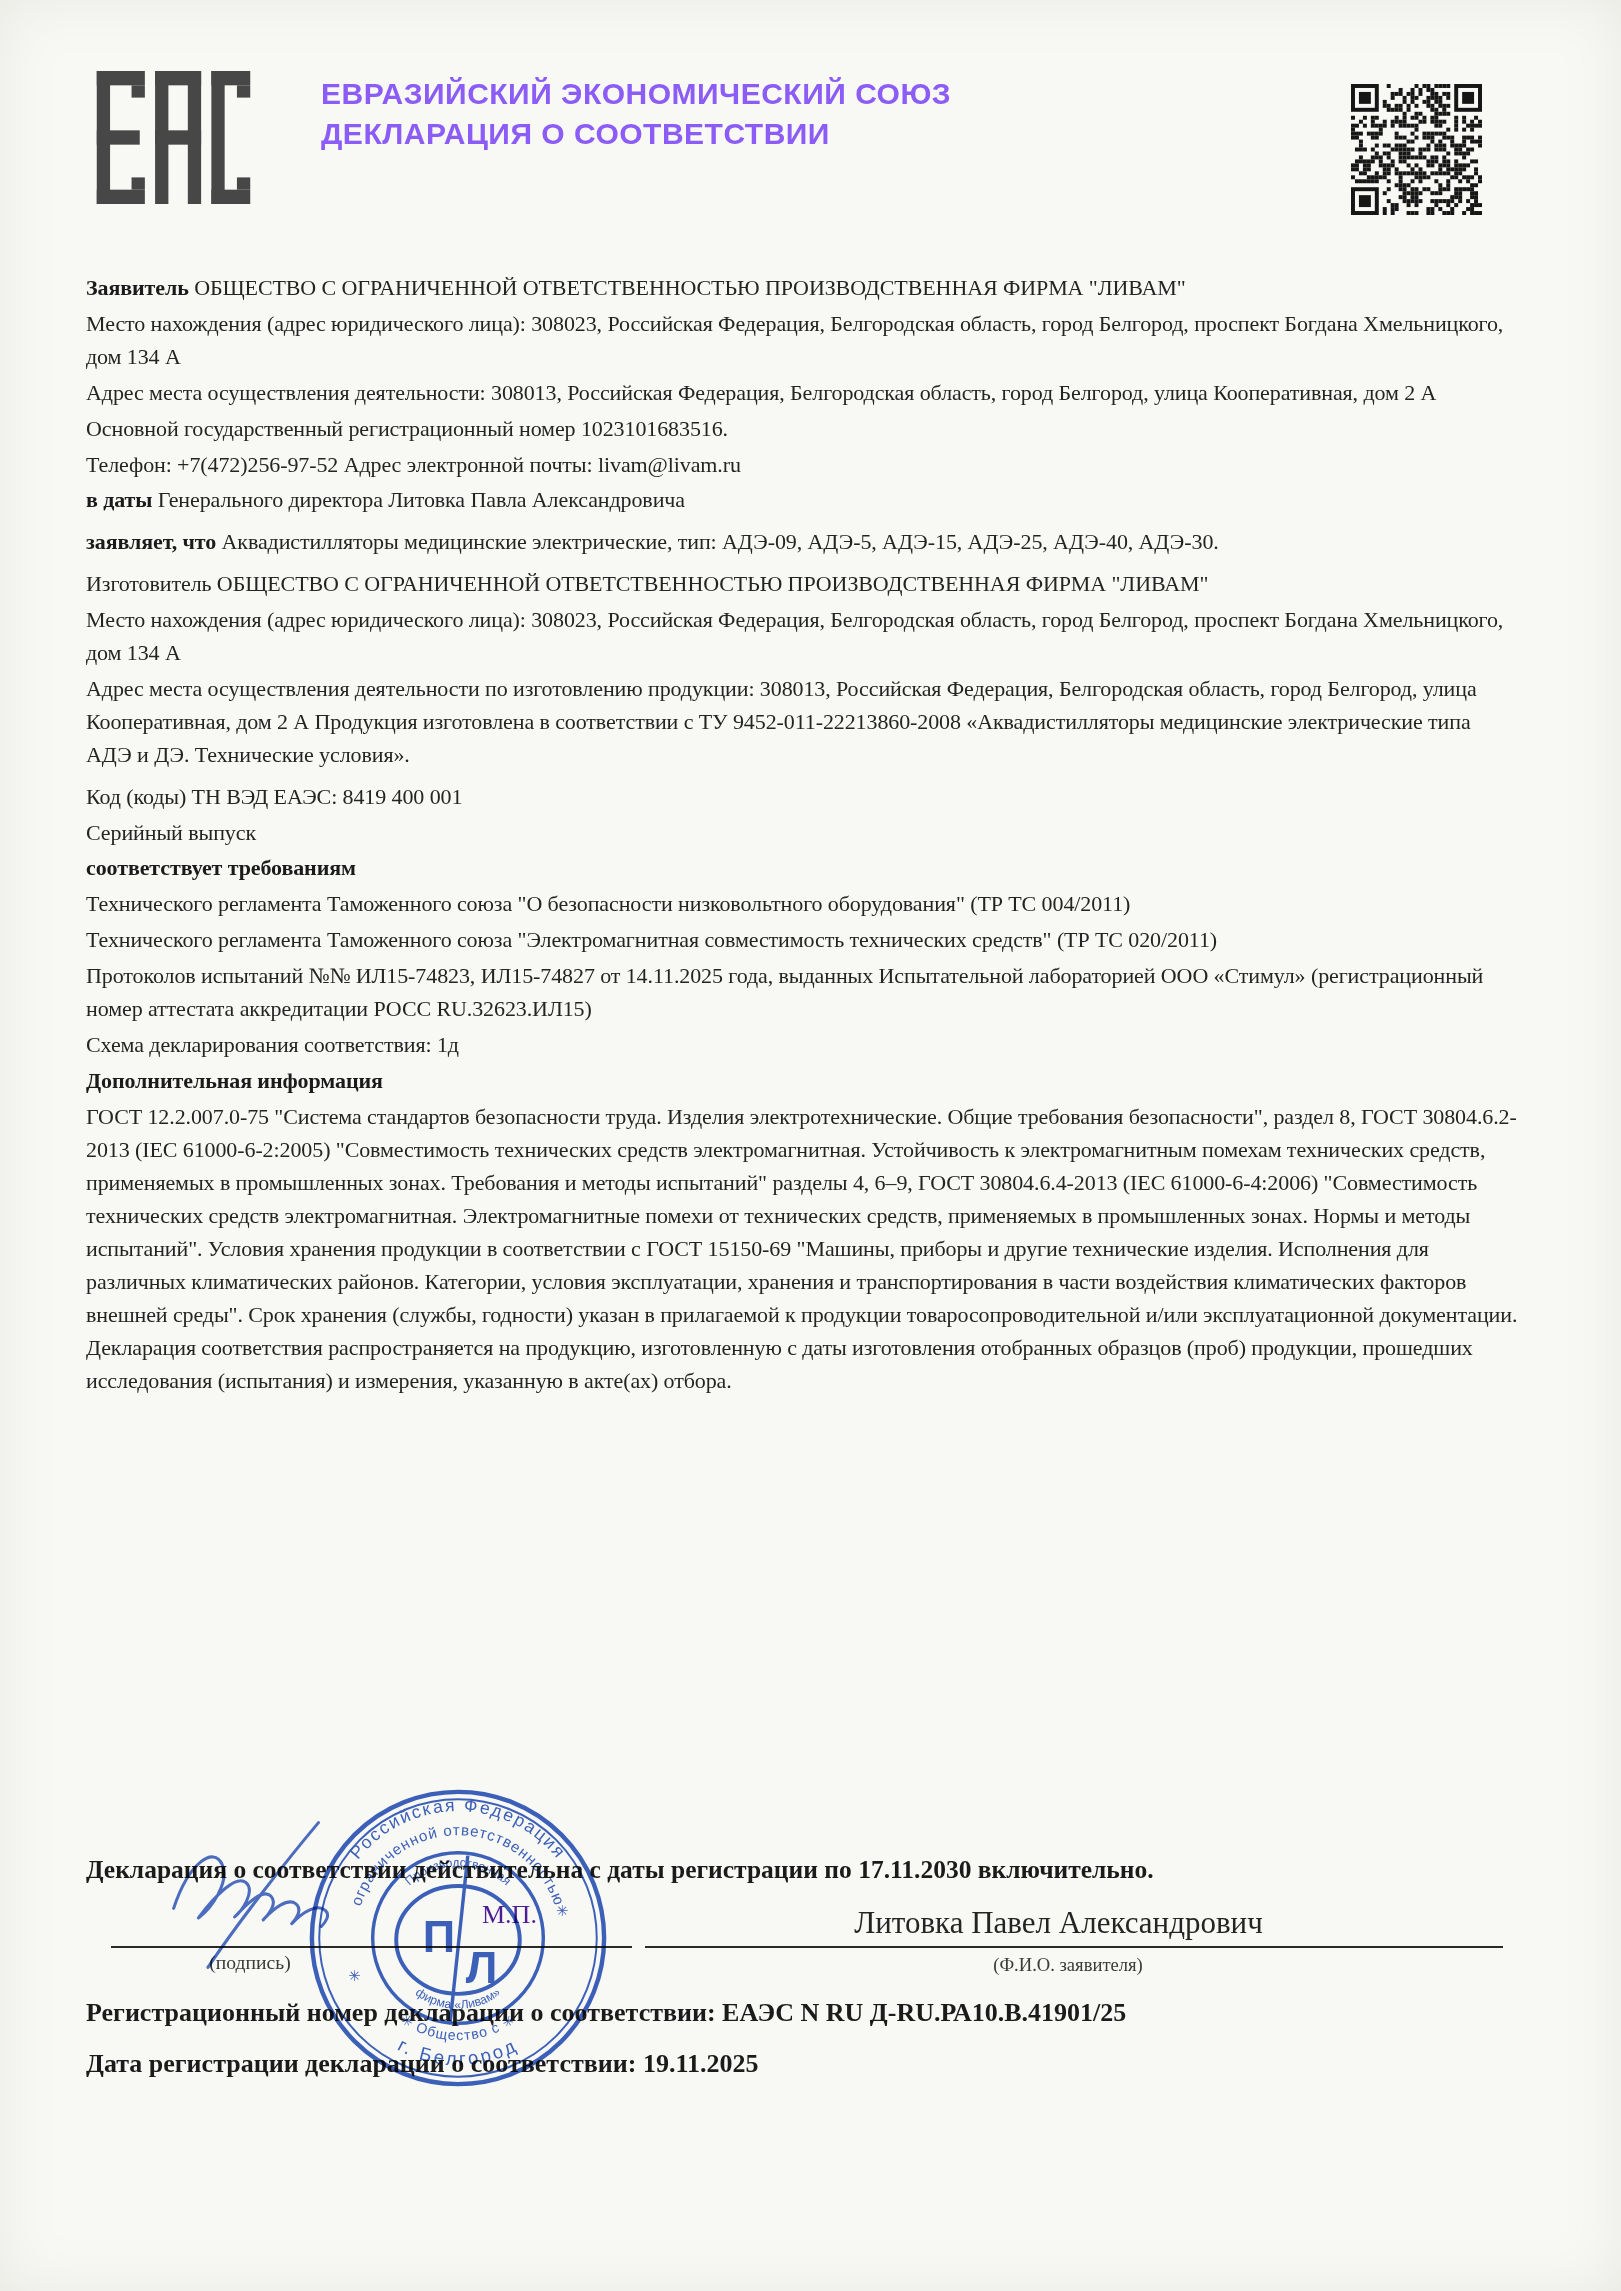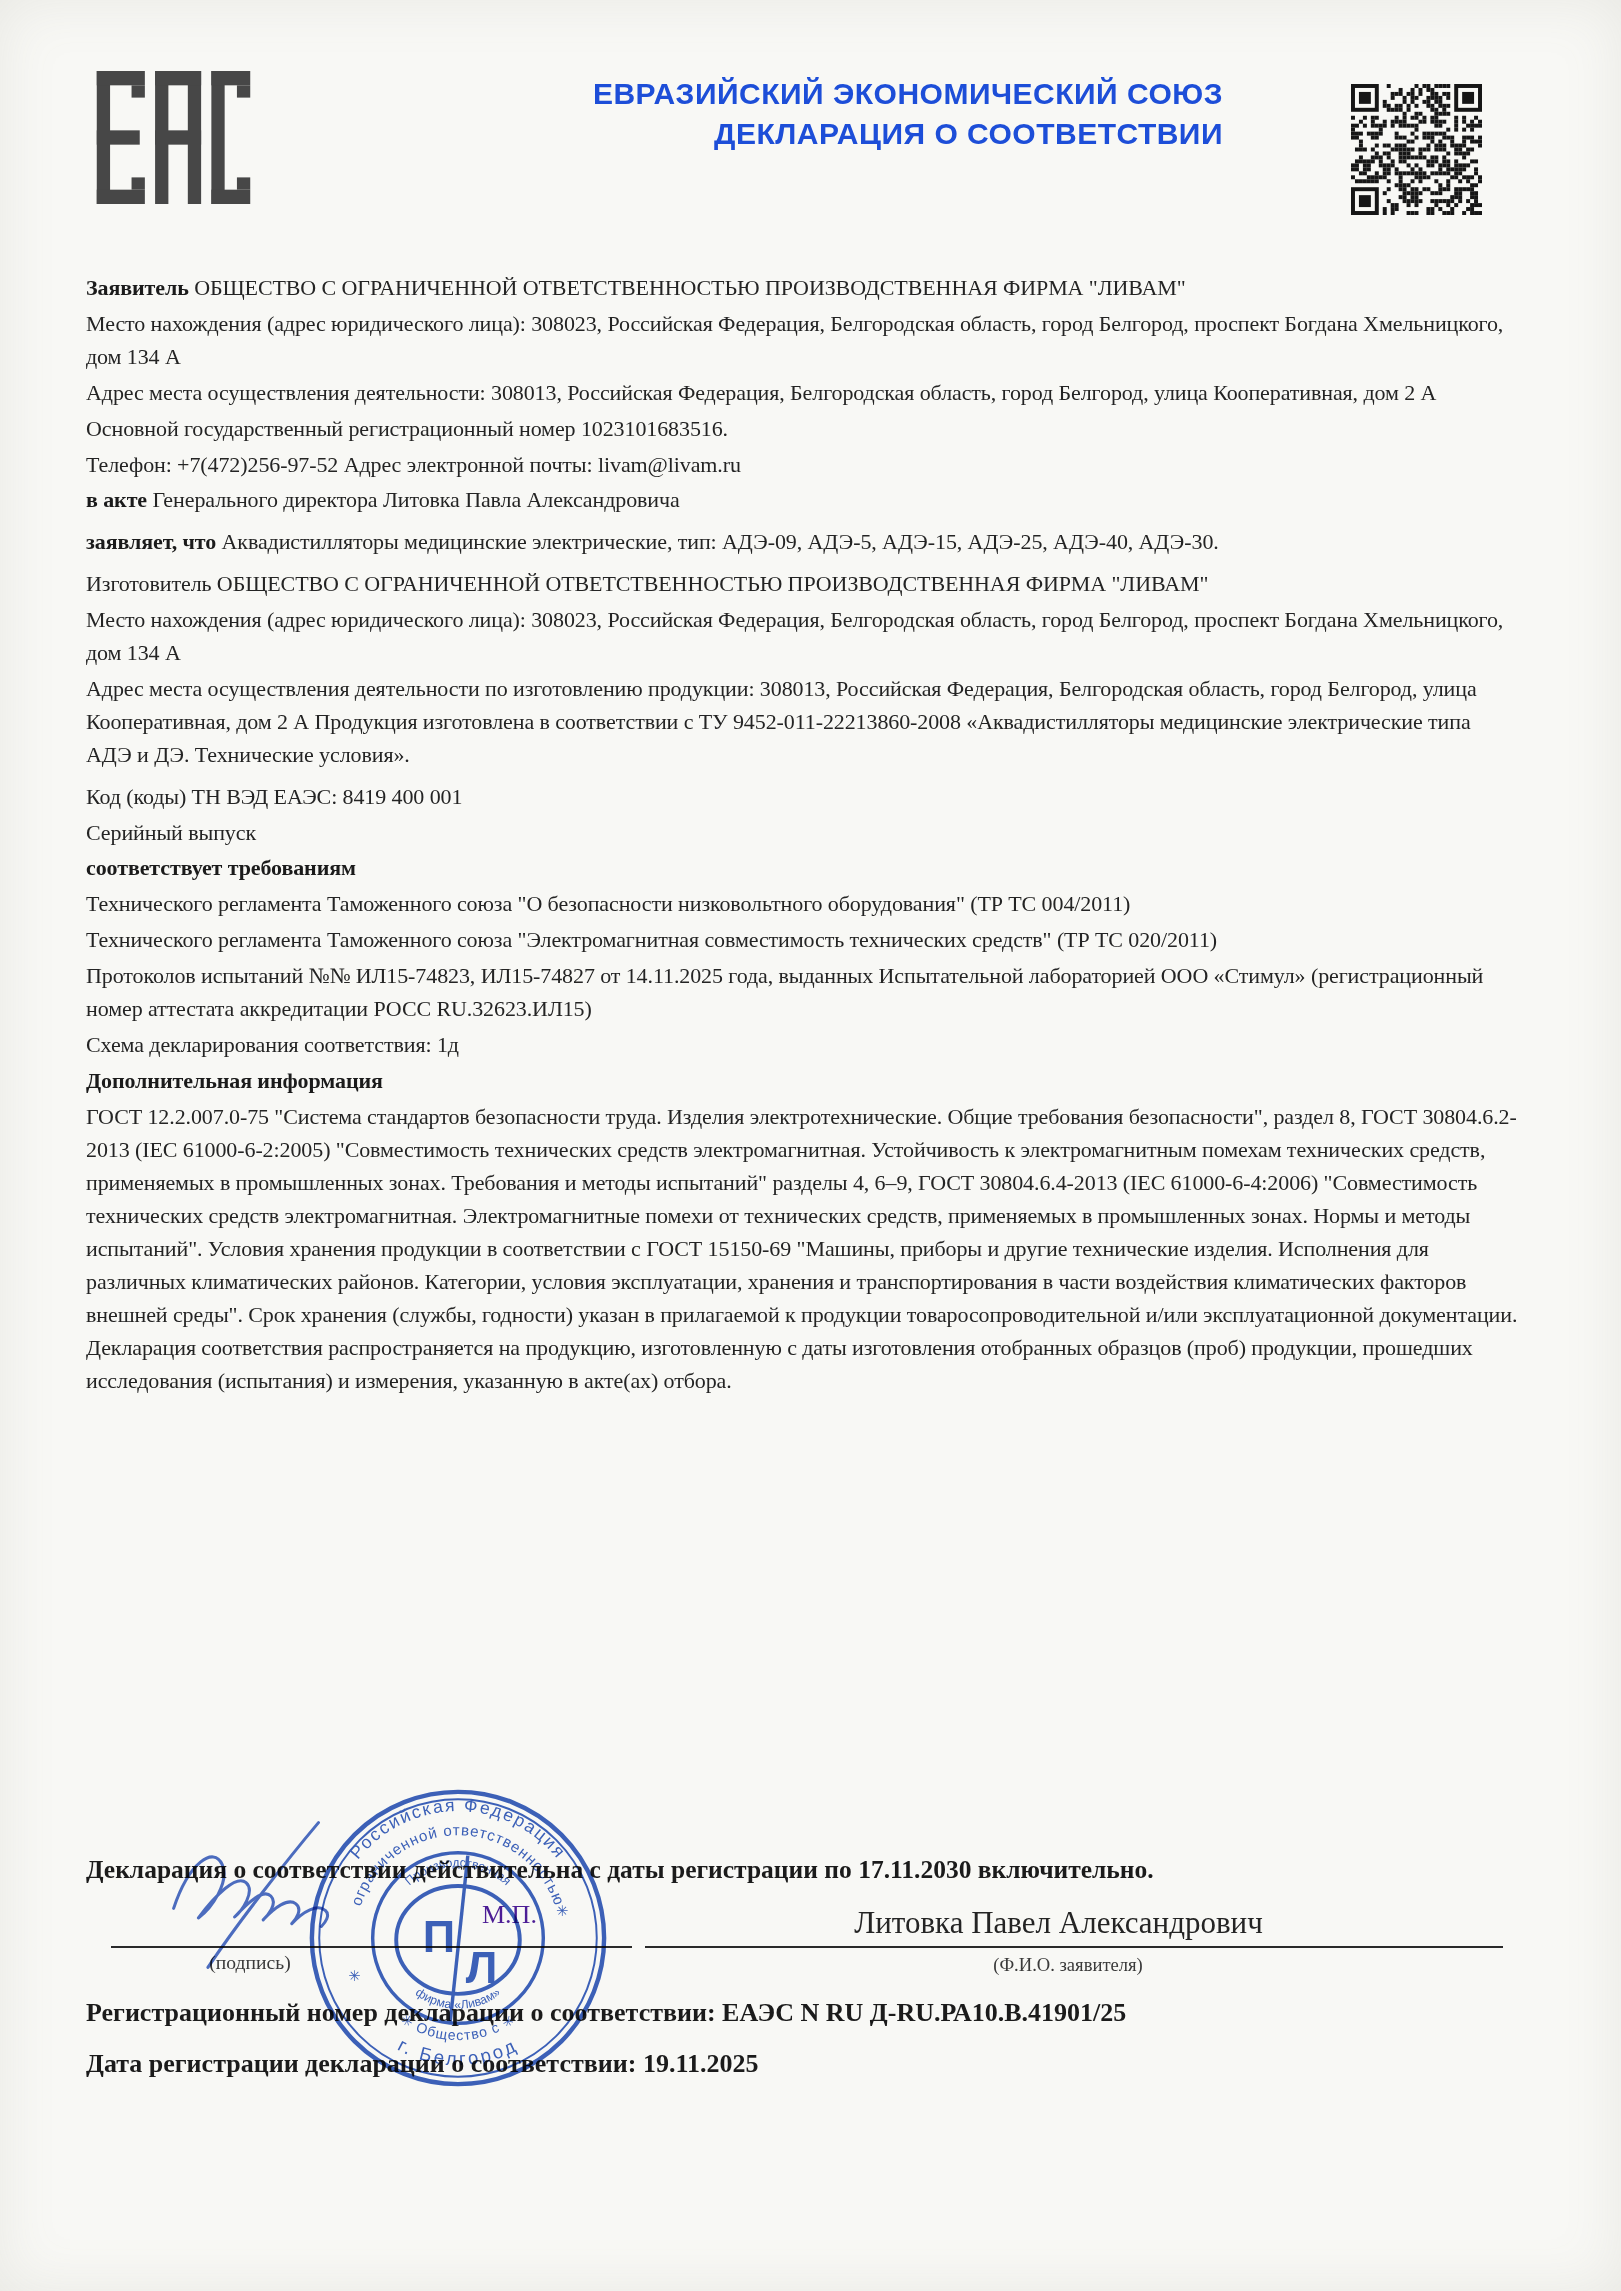--- a/index.html
+++ b/index.html
@@ -5,23 +5,23 @@
   html,body{margin:0;padding:0;background:#e8e8e6;}
   .page{
     position:relative;width:1621px;height:2292px;margin:0 auto;
     background:#f8f8f5;overflow:hidden;
     font-family:"Liberation Serif","DejaVu Serif",serif;color:#242424;
     box-shadow:inset 0 0 59px rgba(120,120,110,.12);
   }
   
   .eac-logo{position:absolute;left:96px;top:71px;width:155px;height:133px;}
   .doc-title{
-    position:absolute;left:321px;top:74px;width:902px;text-align:right;
+    position:absolute;left:321px;top:74px;width:902px;text-align:left;
     font-family:"Liberation Sans","DejaVu Sans",sans-serif;
-    font-weight:bold;font-size:30px;line-height:40px;color:#1d4ed8;letter-spacing:0.5px;
+    font-weight:bold;font-size:30px;line-height:40px;color:#8b5cf6;letter-spacing:0.5px;
   }
   .qr{position:absolute;left:1351px;top:84px;width:131px;height:131px;}
   
   .content{
     position:absolute;left:86px;top:271px;width:1435px;
     font-size:22px;line-height:33px;letter-spacing:-0.1px;
   }
   .content p{margin:0 0 2.9px 0;}
   .content p.gap{margin-top:8.8px;}
   .content .b, .hb{font-weight:bold;color:#1b1b1b;}
@@ -514,21 +514,21 @@
       <rect x="4" y="108" width="20" height="20" fill="#f8f8f5"></rect>
       <rect x="8" y="112" width="12" height="12" fill="#161616"></rect>
     </svg>
 
   <div class="content">
     <p><span class="b">Заявитель</span><span> ОБЩЕСТВО С ОГРАНИЧЕННОЙ ОТВЕТСТВЕННОСТЬЮ ПРОИЗВОДСТВЕННАЯ ФИРМА "ЛИВАМ"</span></p>
     <p>Место нахождения (адрес юридического лица): 308023, Российская Федерация, Белгородская область, город Белгород, проспект Богдана Хмельницкого, дом 134 А</p>
     <p>Адрес места осуществления деятельности: 308013, Российская Федерация, Белгородская область, город Белгород, улица Кооперативная, дом 2 А</p>
     <p>Основной государственный регистрационный номер 1023101683516.</p>
     <p>Телефон: +7(472)256-97-52 Адрес электронной почты: livam@livam.ru</p>
-    <p><span class="b">в акте</span><span> Генерального директора Литовка Павла Александровича</span></p>
+    <p><span class="b">в даты</span><span> Генерального директора Литовка Павла Александровича</span></p>
     <p class="gap"><span class="b">заявляет, что</span><span> Аквадистилляторы медицинские электрические, тип: АДЭ-09, АДЭ-5, АДЭ-15, АДЭ-25, АДЭ-40, АДЭ-30.</span></p>
     <p class="gap">Изготовитель ОБЩЕСТВО С ОГРАНИЧЕННОЙ ОТВЕТСТВЕННОСТЬЮ ПРОИЗВОДСТВЕННАЯ ФИРМА "ЛИВАМ"</p>
     <p>Место нахождения (адрес юридического лица): 308023, Российская Федерация, Белгородская область, город Белгород, проспект Богдана Хмельницкого, дом 134 А</p>
     <p>Адрес места осуществления деятельности по изготовлению продукции: 308013, Российская Федерация, Белгородская область, город Белгород, улица Кооперативная, дом 2 А Продукция изготовлена в соответствии с ТУ 9452-011-22213860-2008 «Аквадистилляторы медицинские электрические типа АДЭ и ДЭ. Технические условия».</p>
     <p class="gap">Код (коды) ТН ВЭД ЕАЭС: 8419 400 001</p>
     <p>Серийный выпуск</p>
     <p class="hb">соответствует требованиям</p>
     <p>Технического регламента Таможенного союза "О безопасности низковольтного оборудования" (ТР ТС 004/2011)</p>
     <p>Технического регламента Таможенного союза "Электромагнитная совместимость технических средств" (ТР ТС 020/2011)</p>
     <p>Протоколов испытаний №№ ИЛ15-74823, ИЛ15-74827 от 14.11.2025 года, выданных Испытательной лабораторией ООО «Стимул» (регистрационный номер аттестата аккредитации РОСС RU.32623.ИЛ15)</p>

